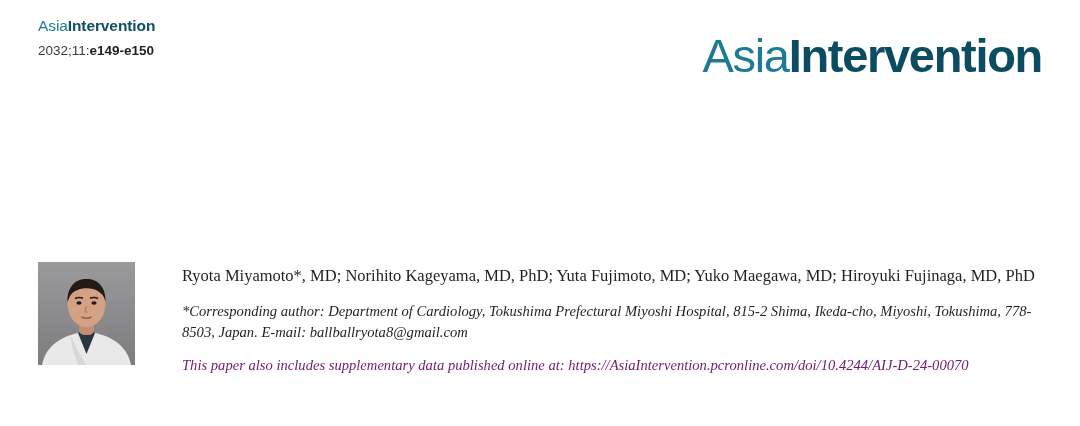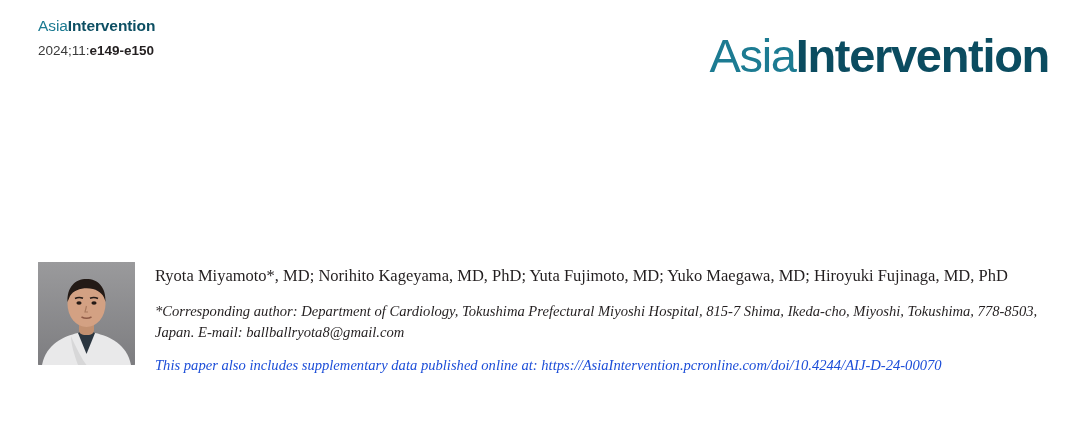--- a/index.html
+++ b/index.html
@@ -19,21 +19,21 @@
     width: 1080px;
     height: 426px;
     box-sizing: border-box;
   }
 
   
   .header {
     position: absolute;
     top: 18px;
     left: 38px;
-    right: 31px;
+    right: 38px;
     height: 90px;
   }
   .masthead-small {
     position: absolute;
     left: 0;
     top: 0;
     font-family: "Liberation Sans", sans-serif;
     font-size: 15.5px;
     line-height: 1.05;
     letter-spacing: -0.1px;
@@ -95,20 +95,21 @@
   }
 
   
   .author-block {
     position: absolute;
     left: 38px;
     top: 262px;
     right: 38px;
     display: flex;
     align-items: flex-start;
+    gap: 27px;
   }
   .portrait {
     width: 97px;
     height: 103px;
     flex: 0 0 97px;
     margin-right: 20px;
     border-radius: 1px;
     overflow: hidden;
     background: #8e8e90;
     position: relative;
@@ -134,37 +135,37 @@
     font-size: 14.6px;
     line-height: 1.44;
     color: #231f20;
     margin-top: 13px;
   }
   .supplementary {
     font-family: "Liberation Serif", serif;
     font-style: italic;
     font-size: 14.6px;
     line-height: 1.44;
-    color: #1d4ed8;
+    color: #701a75;
     margin-top: 12px;
   }
 </style>
 </head>
 <body>
 
 <div class="page">
 
   <div class="header">
 
     <div class="masthead-small">
       <span class="asia">Asia</span><span class="intervention">Intervention</span>
     </div>
 
     <div class="issue-lines">
-      <div><span>2024;11:</span><span class="pages">e149-e150</span></div>
+      <div><span>2032;11:</span><span class="pages">e149-e150</span></div>
     </div>
 
     <div class="logo-big">
       <span class="asia">Asia</span><span class="intervention">Intervention</span>
     </div>
 
   </div>
 
 
   <div class="author-block">
@@ -196,19 +197,19 @@
         <path d="M37 36.5 Q41 34.6 45 36.3" stroke="#241a16" stroke-width="1.6" fill="none"></path>
         <path d="M52 36.3 Q56 34.6 60 36.5" stroke="#241a16" stroke-width="1.6" fill="none"></path>
 
         <path d="M48.5 44 L47 50 L50 50" stroke="#ab7b5f" stroke-width="1.2" fill="none"></path>
         <path d="M43.5 55 Q48.5 57.6 53.5 55" stroke="#8f5a46" stroke-width="1.5" fill="none"></path>
       </svg>
     </div>
 
     <div class="author-text">
       <div class="authors">Ryota Miyamoto*, MD; Norihito Kageyama, MD, PhD; Yuta Fujimoto, MD; Yuko Maegawa, MD; Hiroyuki Fujinaga, MD, PhD</div>
-      <div class="corresponding">*Corresponding author: Department of Cardiology, Tokushima Prefectural Miyoshi Hospital, 815-7 Shima, Ikeda-cho, Miyoshi, Tokushima, 778-8503, Japan. E-mail: ballballryota8@gmail.com</div>
+      <div class="corresponding">*Corresponding author: Department of Cardiology, Tokushima Prefectural Miyoshi Hospital, 815-2 Shima, Ikeda-cho, Miyoshi, Tokushima, 778-8503, Japan. E-mail: ballballryota8@gmail.com</div>
       <div class="supplementary">This paper also includes supplementary data published online at: https://AsiaIntervention.pcronline.com/doi/10.4244/AIJ-D-24-00070</div>
     </div>
 
   </div>
 
 </div>
 
 </body></html>

